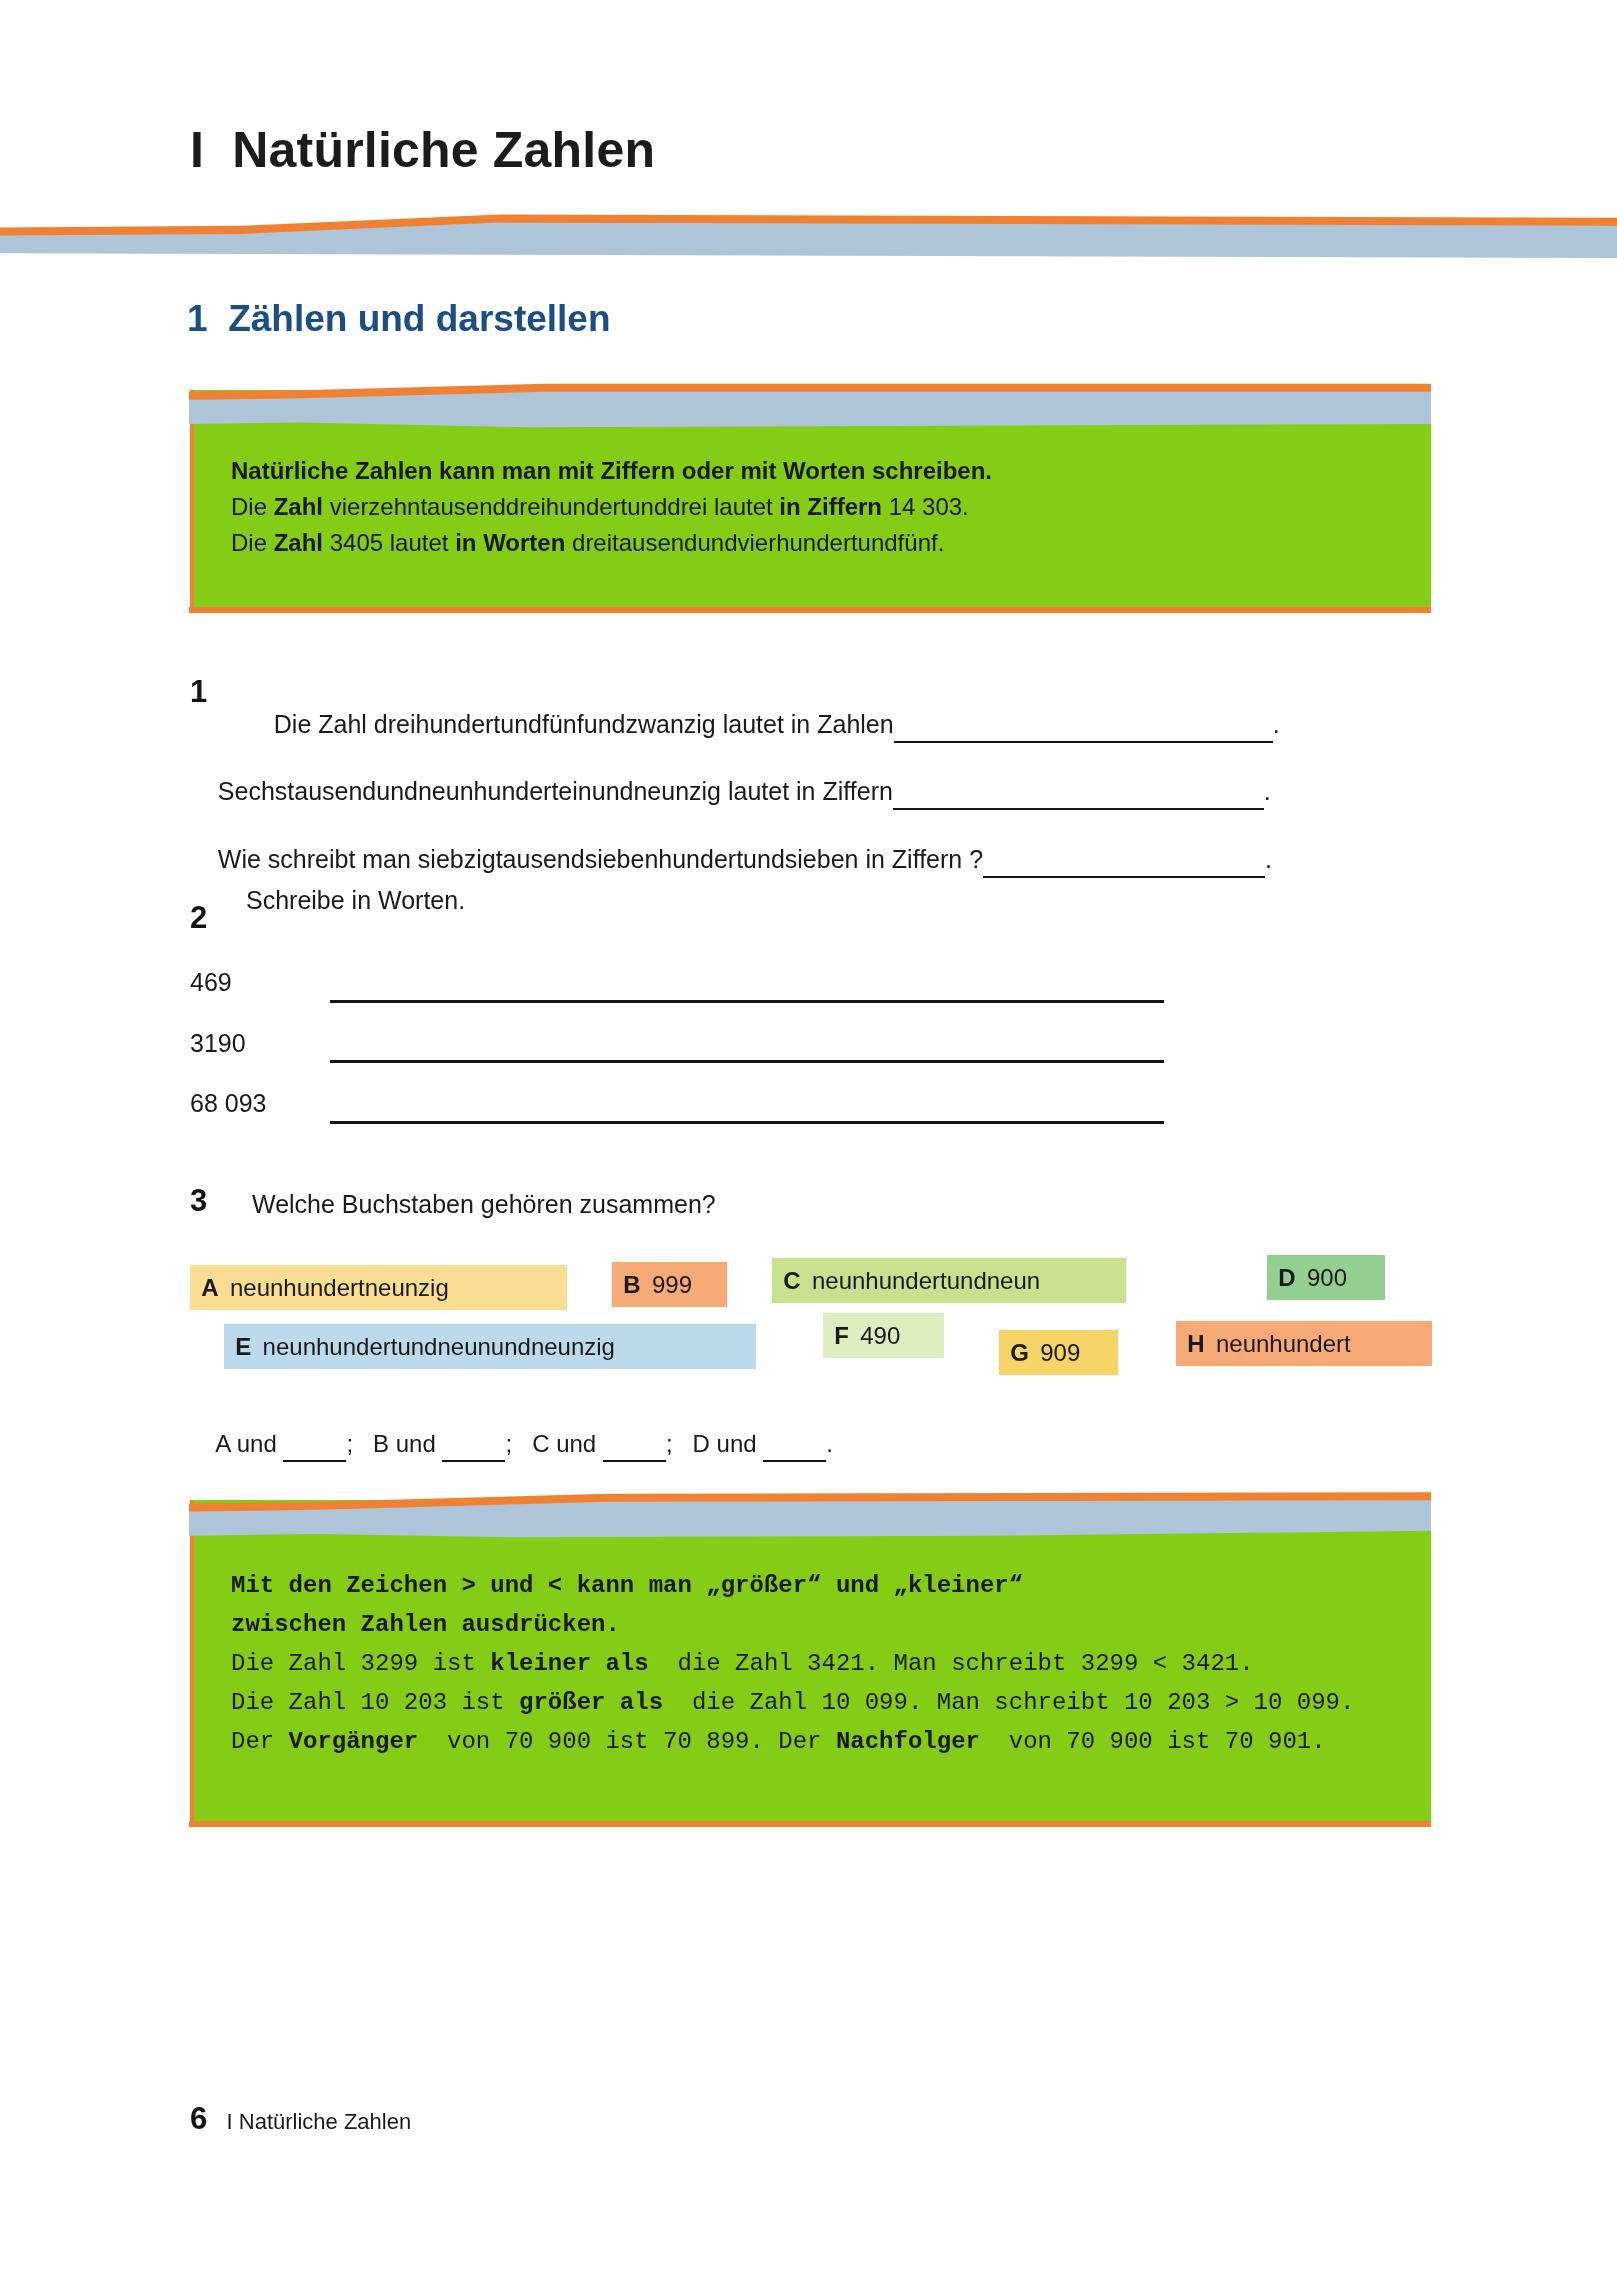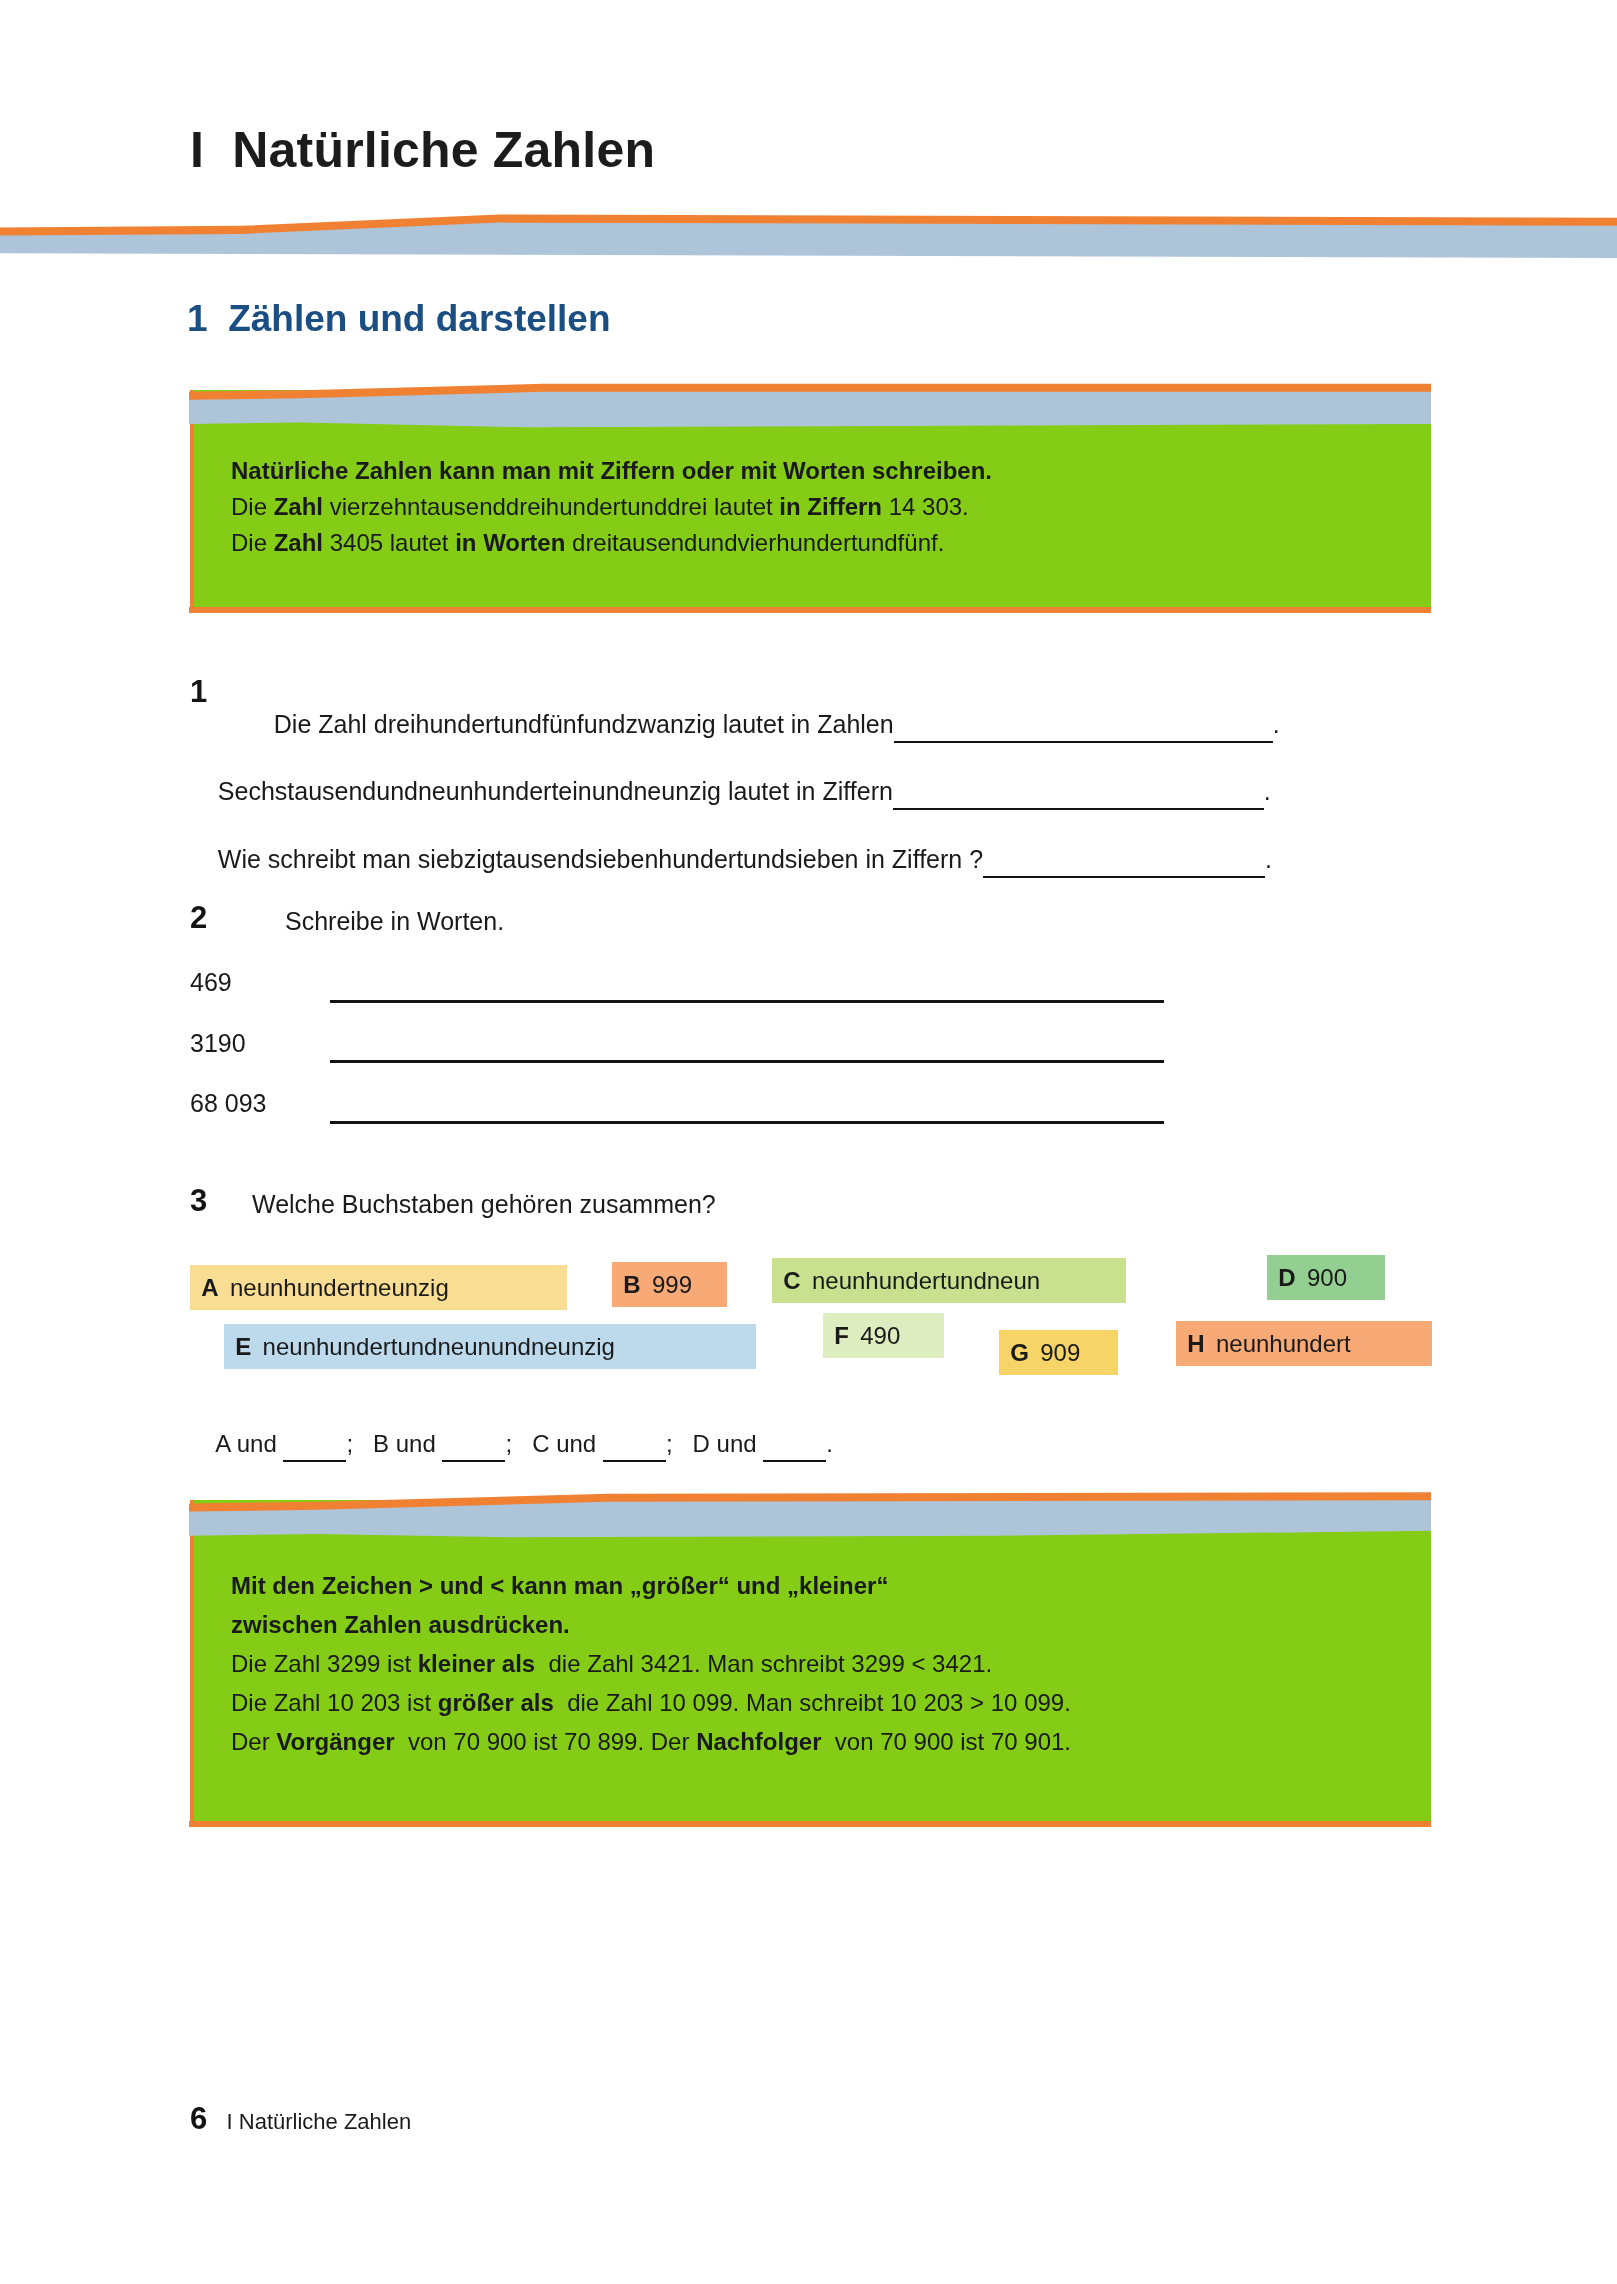--- a/index.html
+++ b/index.html
@@ -70,21 +70,21 @@
     padding:63px 0 27px 37px;
     font-size:24px;
     line-height:36px;
     color:#1a1a1a;
   }
   .infobox .body p{margin:0;white-space:pre;}
   .infobox b{font-weight:bold;}
 
   #infobox-1{left:190px; top:390px; width:1241px; height:218px;}
   #infobox-2{left:190px; top:1500px; width:1241px; height:322px;}
-  #infobox-2 .body{padding-top:66px;line-height:39px;}
+  #infobox-2 .body{padding-top:66px;line-height:39px;font-family:Liberation Mono, monospace;}
 
   
   .ex-num{
     position:absolute;
     font-size:31px;
     font-weight:bold;
     color:#141414;
   }
   .ex-text{
     position:absolute;
@@ -187,21 +187,21 @@
 
   <div class="ex-text" style="left:190px; top:748px;">
     <span>Sechstausendundneunhunderteinundneunzig lautet in Ziffern</span><span class="blank" style="width:371px;">&nbsp;</span><span>.</span>
   </div>
 
   <div class="ex-text" style="left:190px; top:816px;">
     <span>Wie schreibt man siebzigtausendsiebenhundertundsieben in Ziffern ?</span><span class="blank" style="width:282px;">&nbsp;</span><span>.</span>
   </div>
 
   <div class="ex-num" style="left:190px; top:900px;">2</div>
-  <div class="ex-text" style="left:246px; top:907px;margin-left:39px;">Schreibe in Worten.</div>
+  <div class="ex-text" style="left:246px; top:886px;">Schreibe in Worten.</div>
 
   <div class="num-label" style="left:190px; top:968px;">469</div>
   <div class="rule" style="left:330px; top:1000px; width:834px;"></div>
 
   <div class="num-label" style="left:190px; top:1029px;">3190</div>
   <div class="rule" style="left:330px; top:1060px; width:834px;"></div>
 
   <div class="num-label" style="left:190px; top:1089px;">68 093</div>
   <div class="rule" style="left:330px; top:1121px; width:834px;"></div>
 

